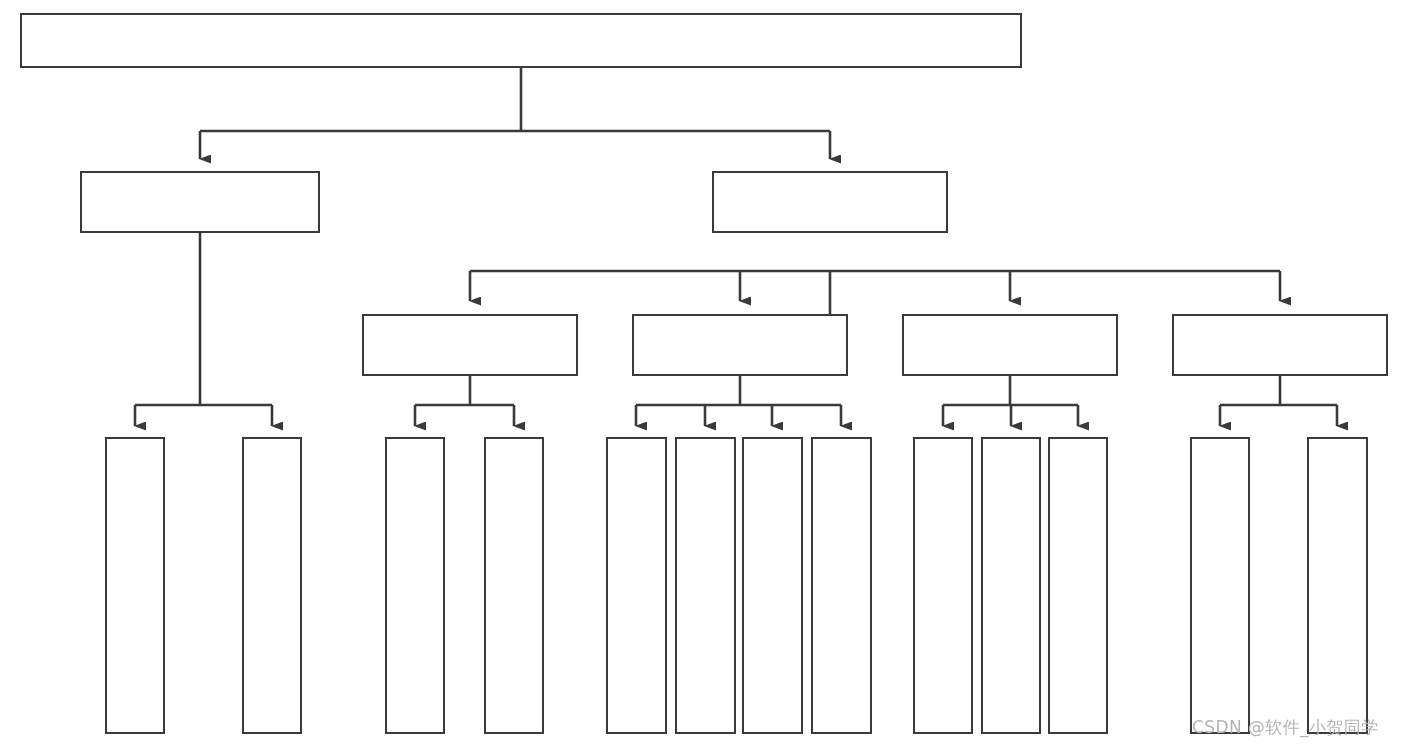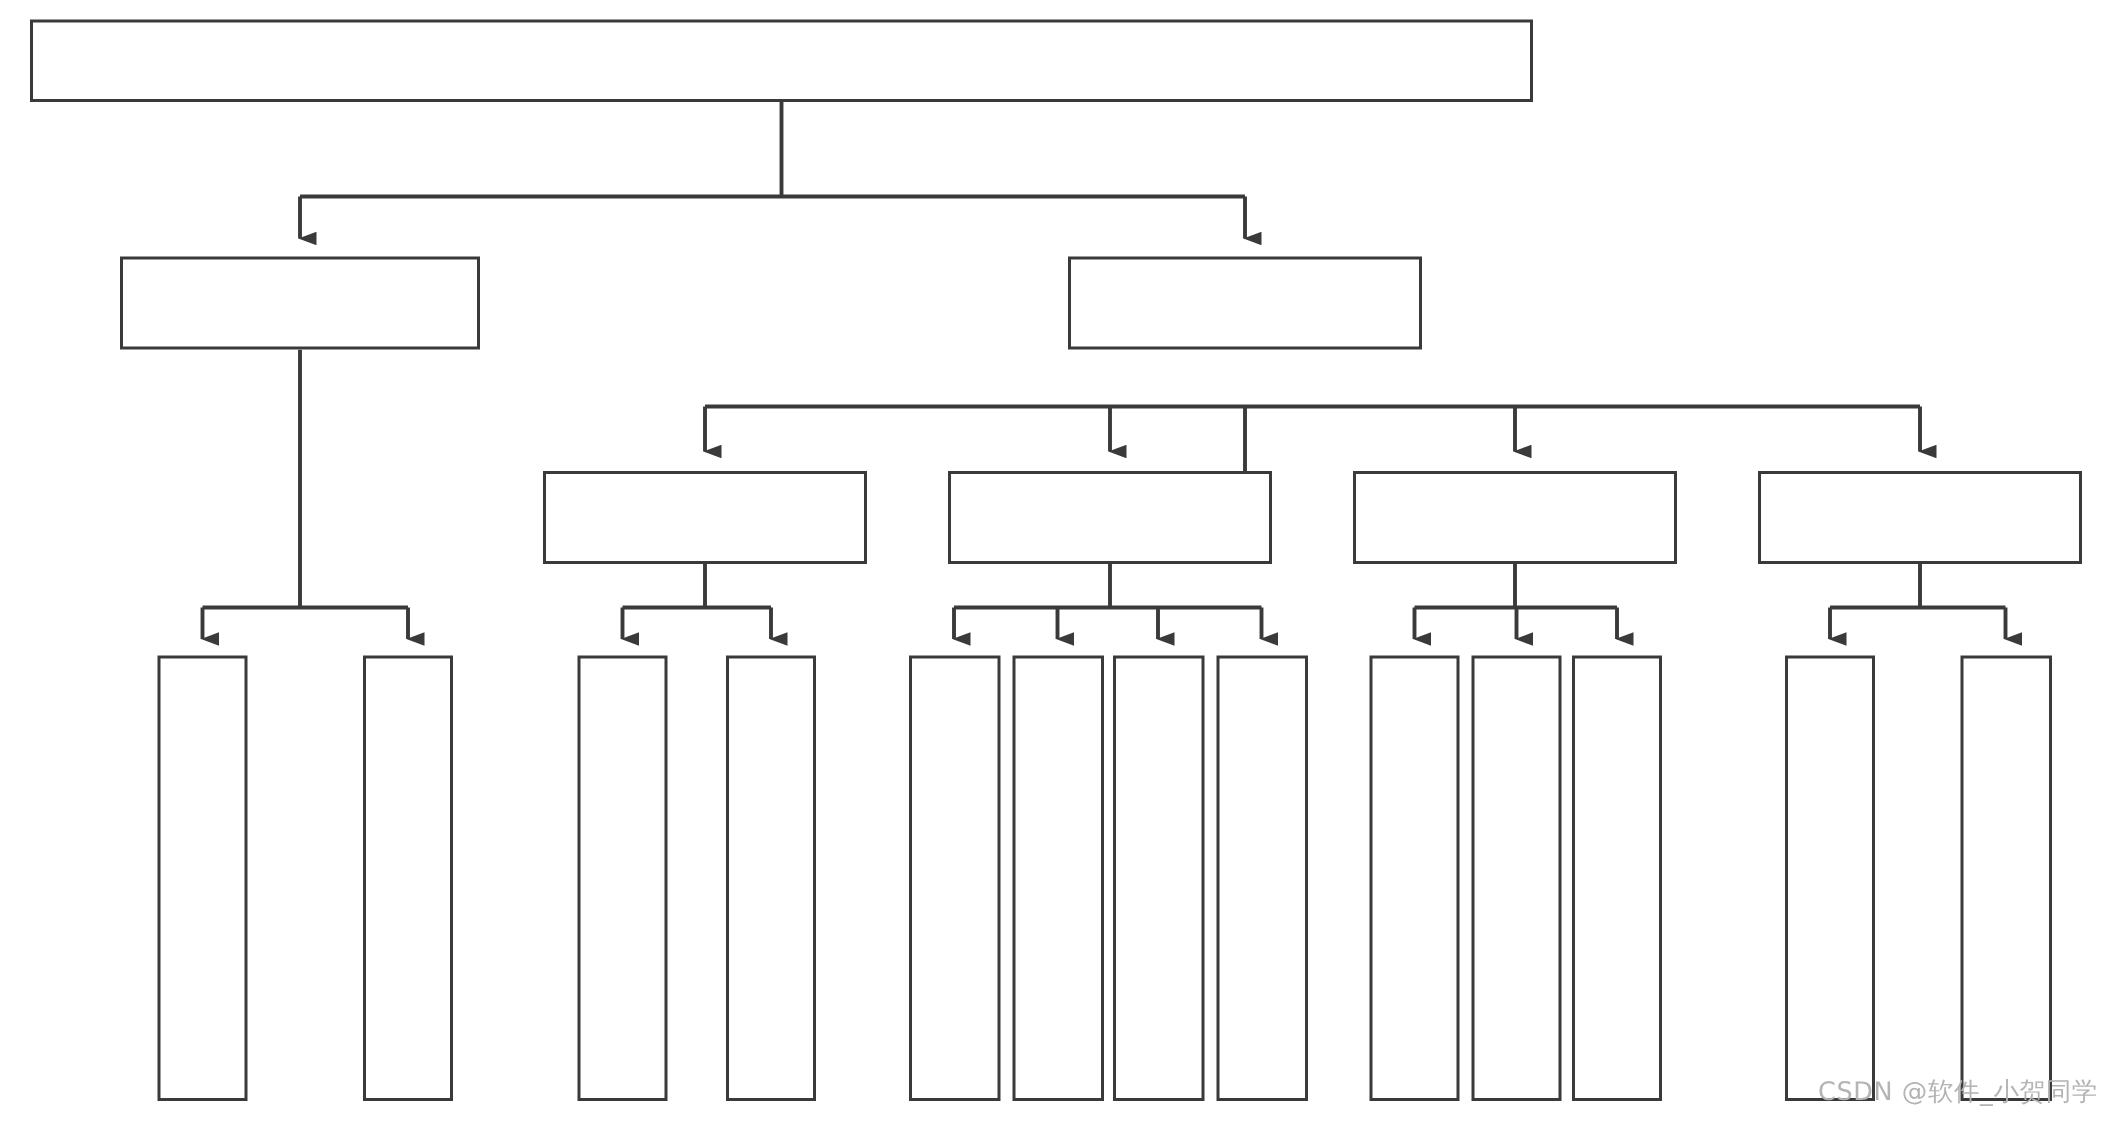--- a/index.html
+++ b/index.html
@@ -62,21 +62,20 @@
     letter-spacing: 2px;
     white-space: nowrap;
   }
   .watermark {
     position: absolute;
     font-size: 17px;
     color: #b4b4b4;
     white-space: nowrap;
     z-index: 3;
     letter-spacing: 0.4px;
-    padding-left: 20px;
   }
 </style>
 </head>
 <body>
 
 <div id="canvas">
 
   <svg class="wires" viewBox="0 0 1405 747" xmlns="http://www.w3.org/2000/svg">
     <defs>
       <marker id="arrowhead" markerWidth="9" markerHeight="12" refX="4.5" refY="11" orient="auto" markerUnits="userSpaceOnUse">

